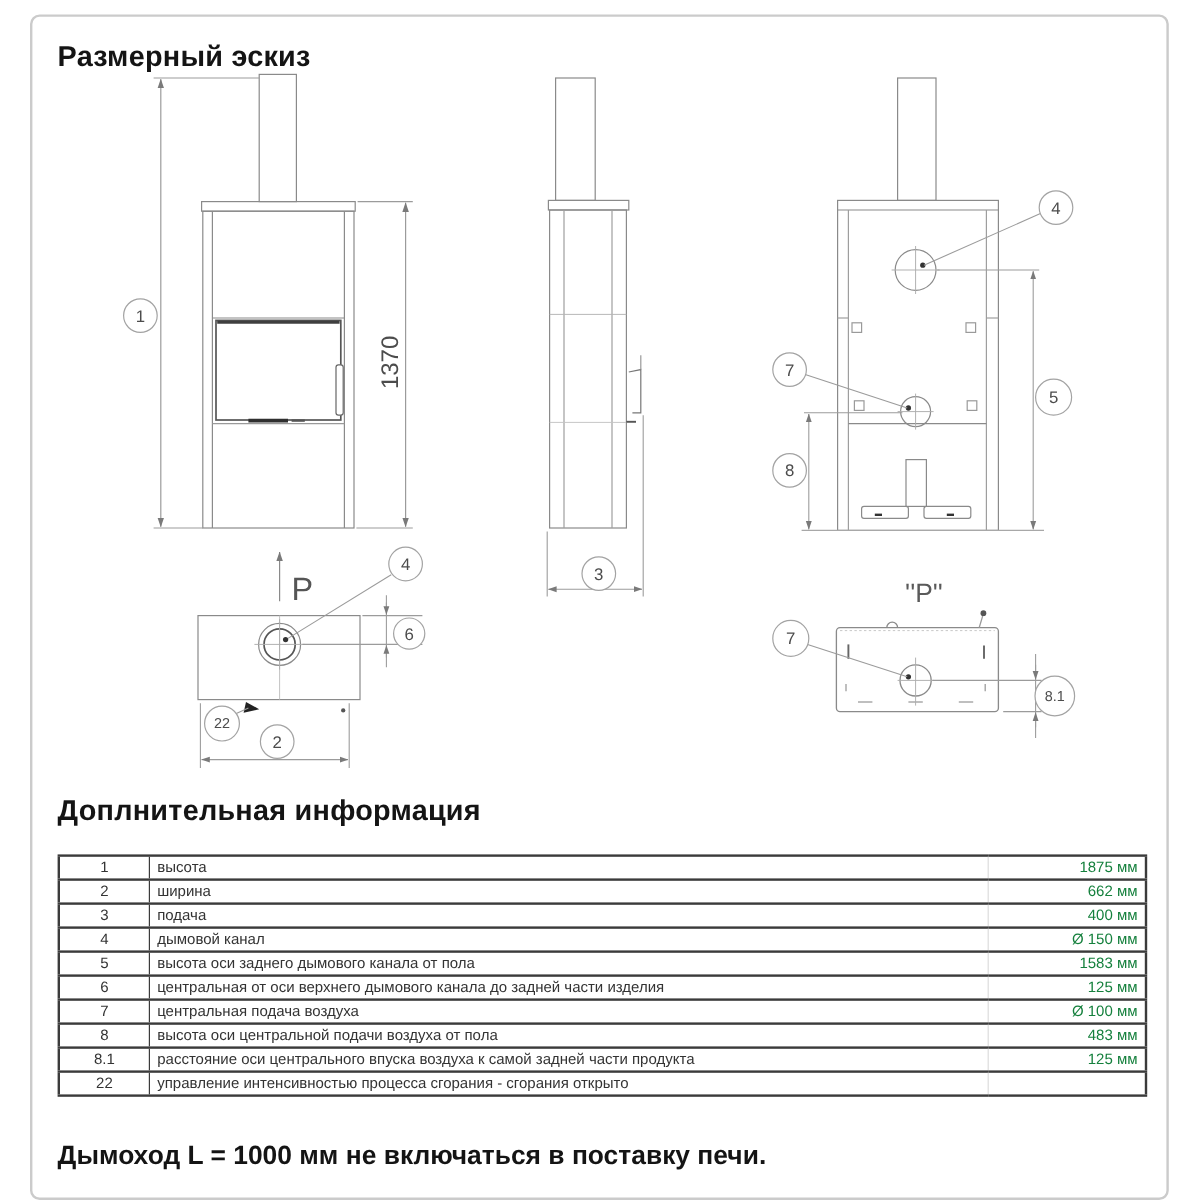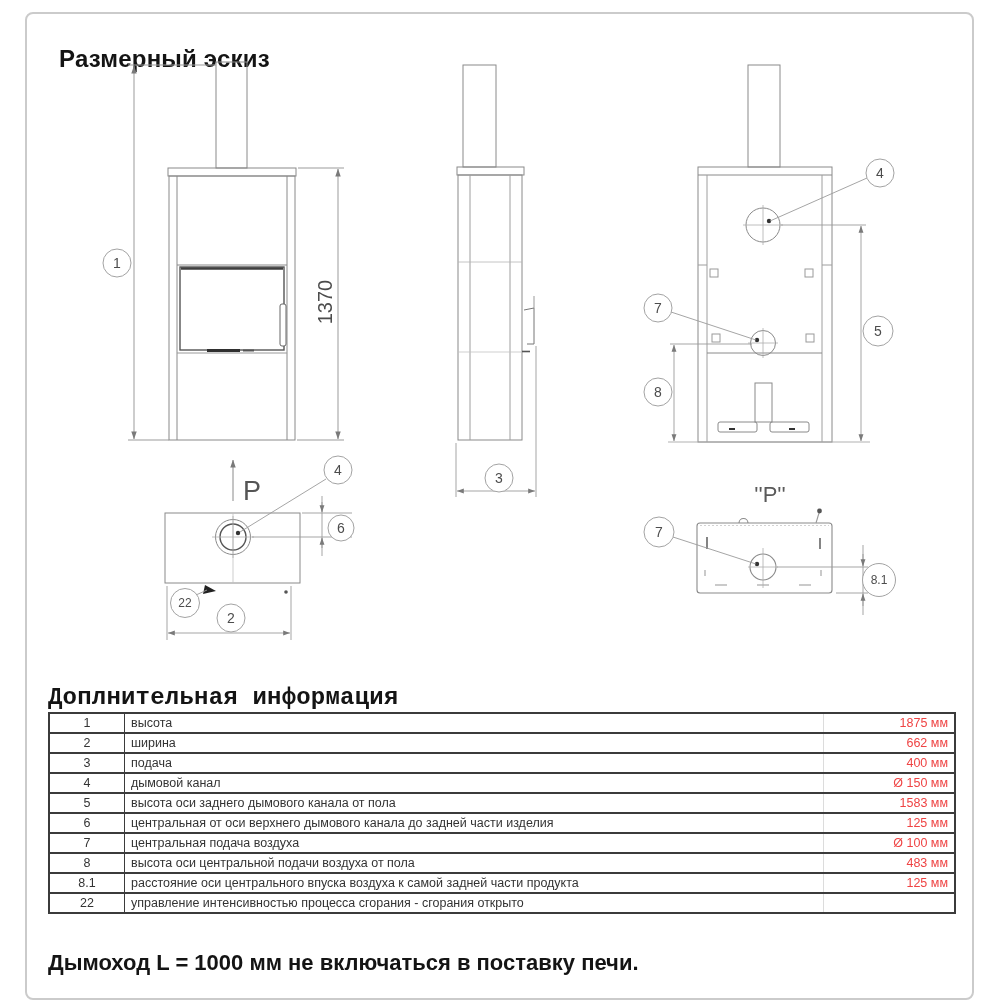--- a/index.html
+++ b/index.html
@@ -5,26 +5,26 @@
   html,body{margin:0;padding:0;}
   body{
     width:1000px;height:1000px;position:relative;background:#ffffff;
     font-family:"Liberation Sans",sans-serif;color:#1a1a1a;overflow:hidden;
   }
   .page-border{
     position:absolute;left:25px;top:12px;width:945px;height:984px;
     border:2px solid #cbcbcb;border-radius:8px;pointer-events:none;
   }
   .h-title{
-    position:absolute;left:48px;top:34px;margin:11px;
+    position:absolute;left:48px;top:34px;margin:0;
     font-size:24px;font-weight:bold;color:#141414;letter-spacing:.2px;
   }
   .h-info{
-    position:absolute;left:48px;top:684px;margin:0;
-    font-size:24px;font-weight:bold;color:#141414;letter-spacing:.2px;font-family:Liberation Mono, monospace;
+    position:absolute;left:48px;top:662px;margin:0;
+    font-size:24px;font-weight:bold;color:#141414;letter-spacing:.2px;
   }
   .footer-note{
     position:absolute;left:48px;top:950px;margin:0;
     font-size:22px;font-weight:bold;color:#141414;text-align:center;
   }
   svg.drawing{position:absolute;left:0;top:0;}
   svg text{font-family:"Liberation Sans",sans-serif;}
   .callout-text{font-size:14px;fill:#4c4c4c;text-anchor:middle;}
   .callout-text.small{font-size:12px;}
   .dim-text{font-size:20px;fill:#4c4c4c;text-anchor:middle;}
@@ -37,21 +37,21 @@
     font-size:12.5px;color:#333;
   }
   table.info td{
     height:18px;padding:0 6px;
     border-top:2px solid #3b3b3b;border-bottom:2px solid #3b3b3b;
     overflow:hidden;white-space:nowrap;
   }
   table.info{border:2px solid #3b3b3b;}
   td.col-num{width:62px;text-align:center;border-right:1px solid #3b3b3b;}
   td.col-desc{width:686px;text-align:left;border-right:1px solid #dcdcdc;margin-left:43px;}
-  td.col-val{width:118px;text-align:right;color:#ef4444;}
+  td.col-val{width:118px;text-align:right;color:#15803d;}
 </style>
 </head>
 <body>
 
 <div class="page-border"></div>
 
 <h1 class="h-title">Размерный эскиз</h1>
 
 <svg class="drawing" width="1000" height="672" viewBox="0 0 1000 672">
   <defs>

